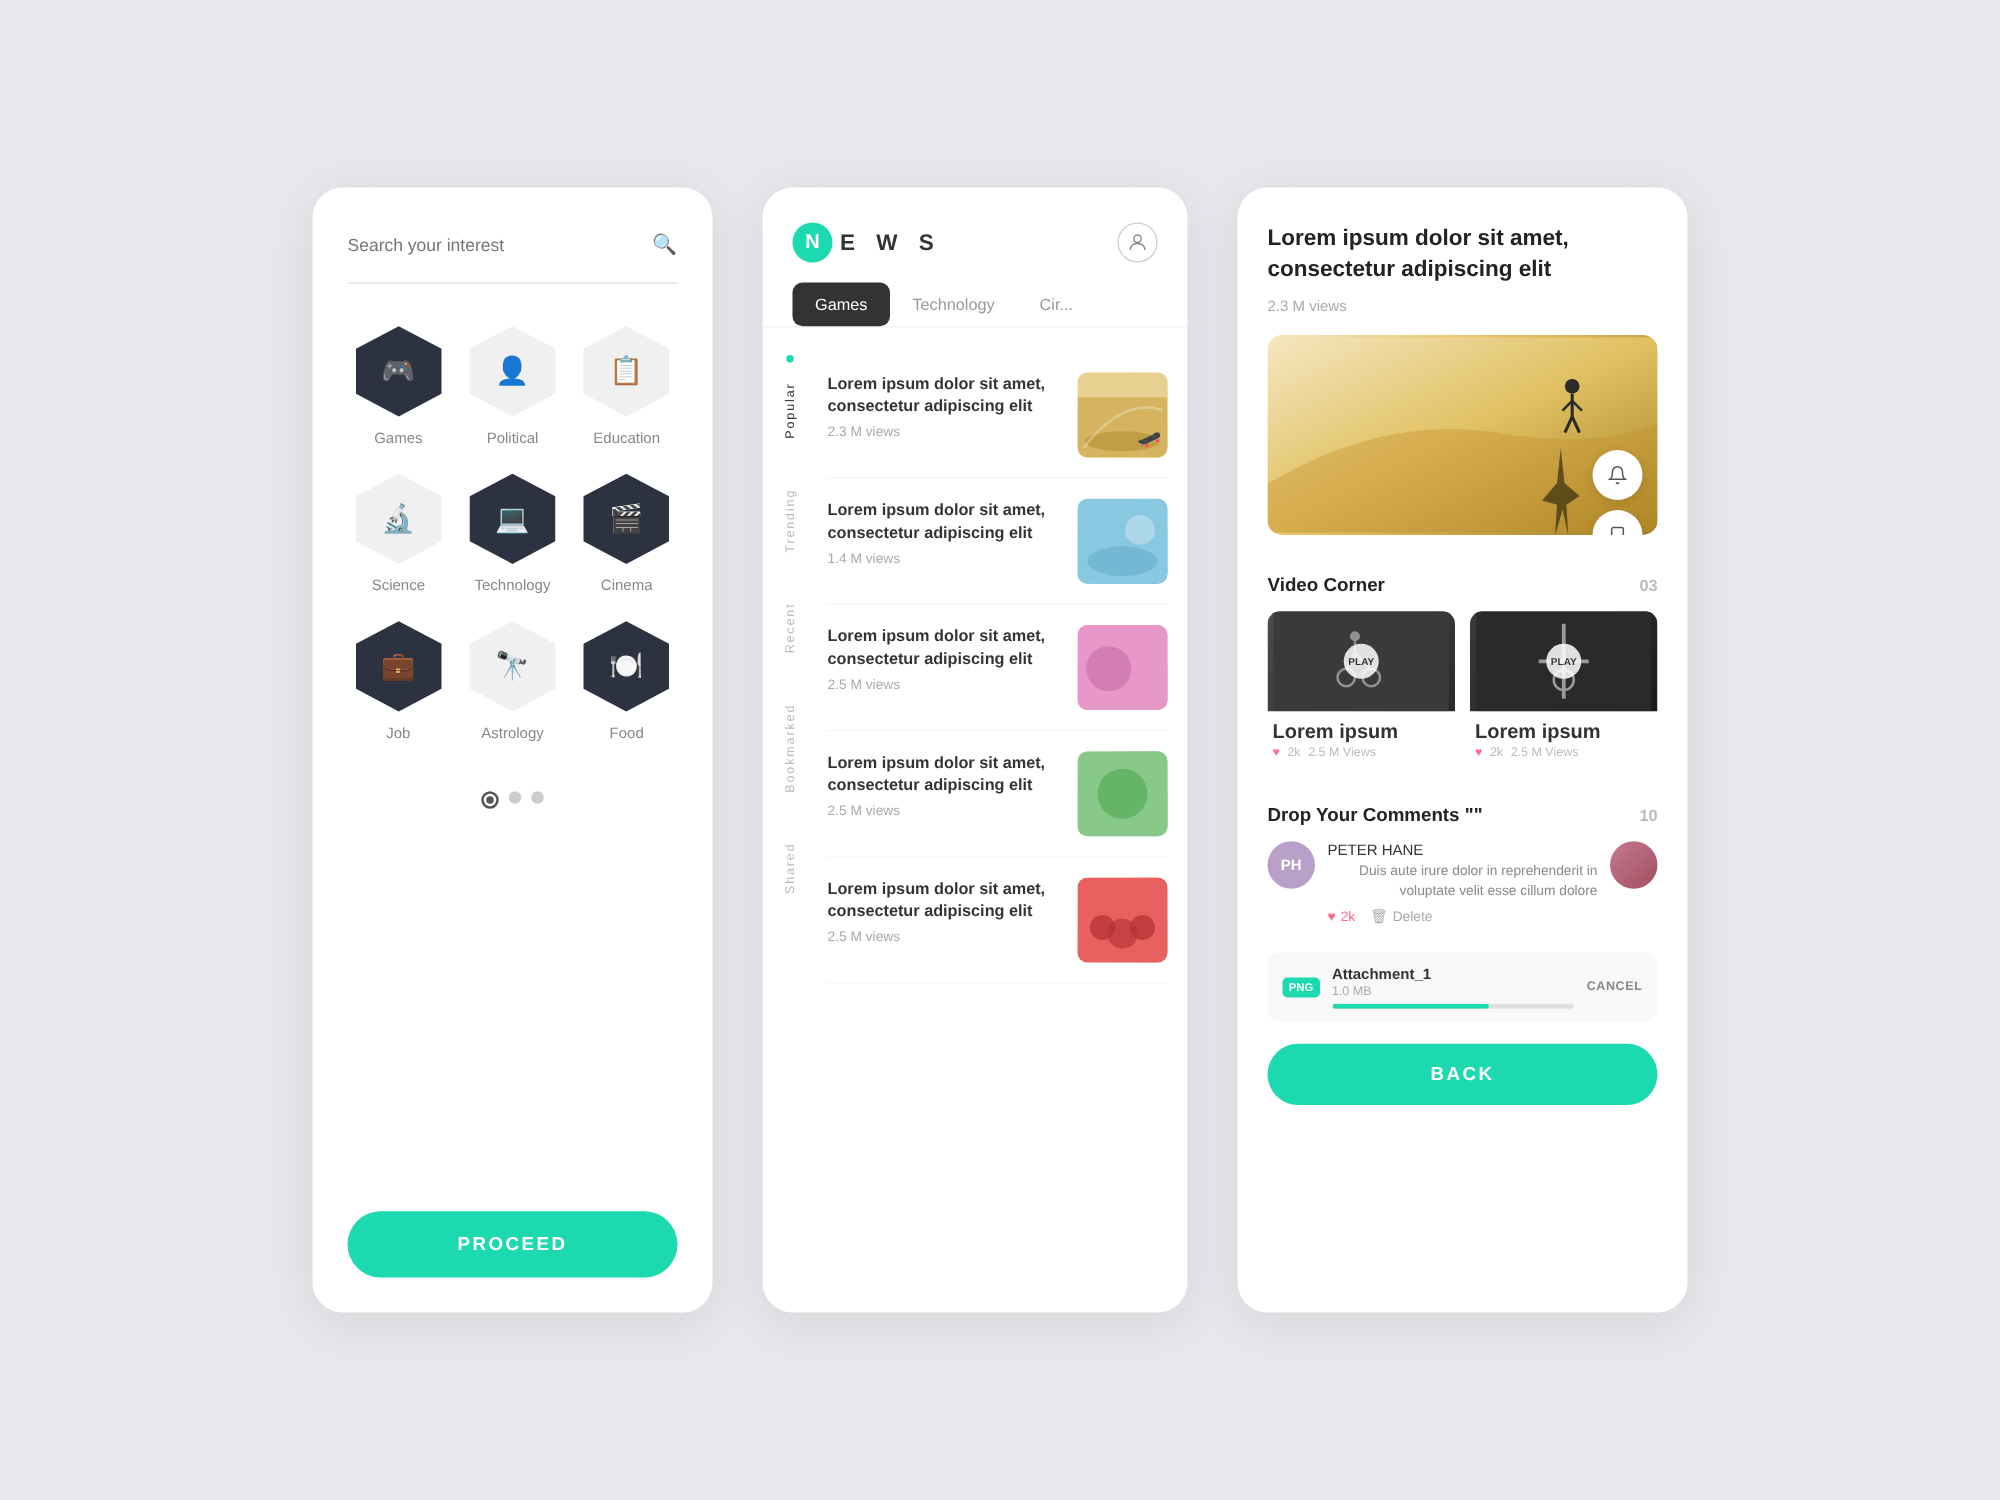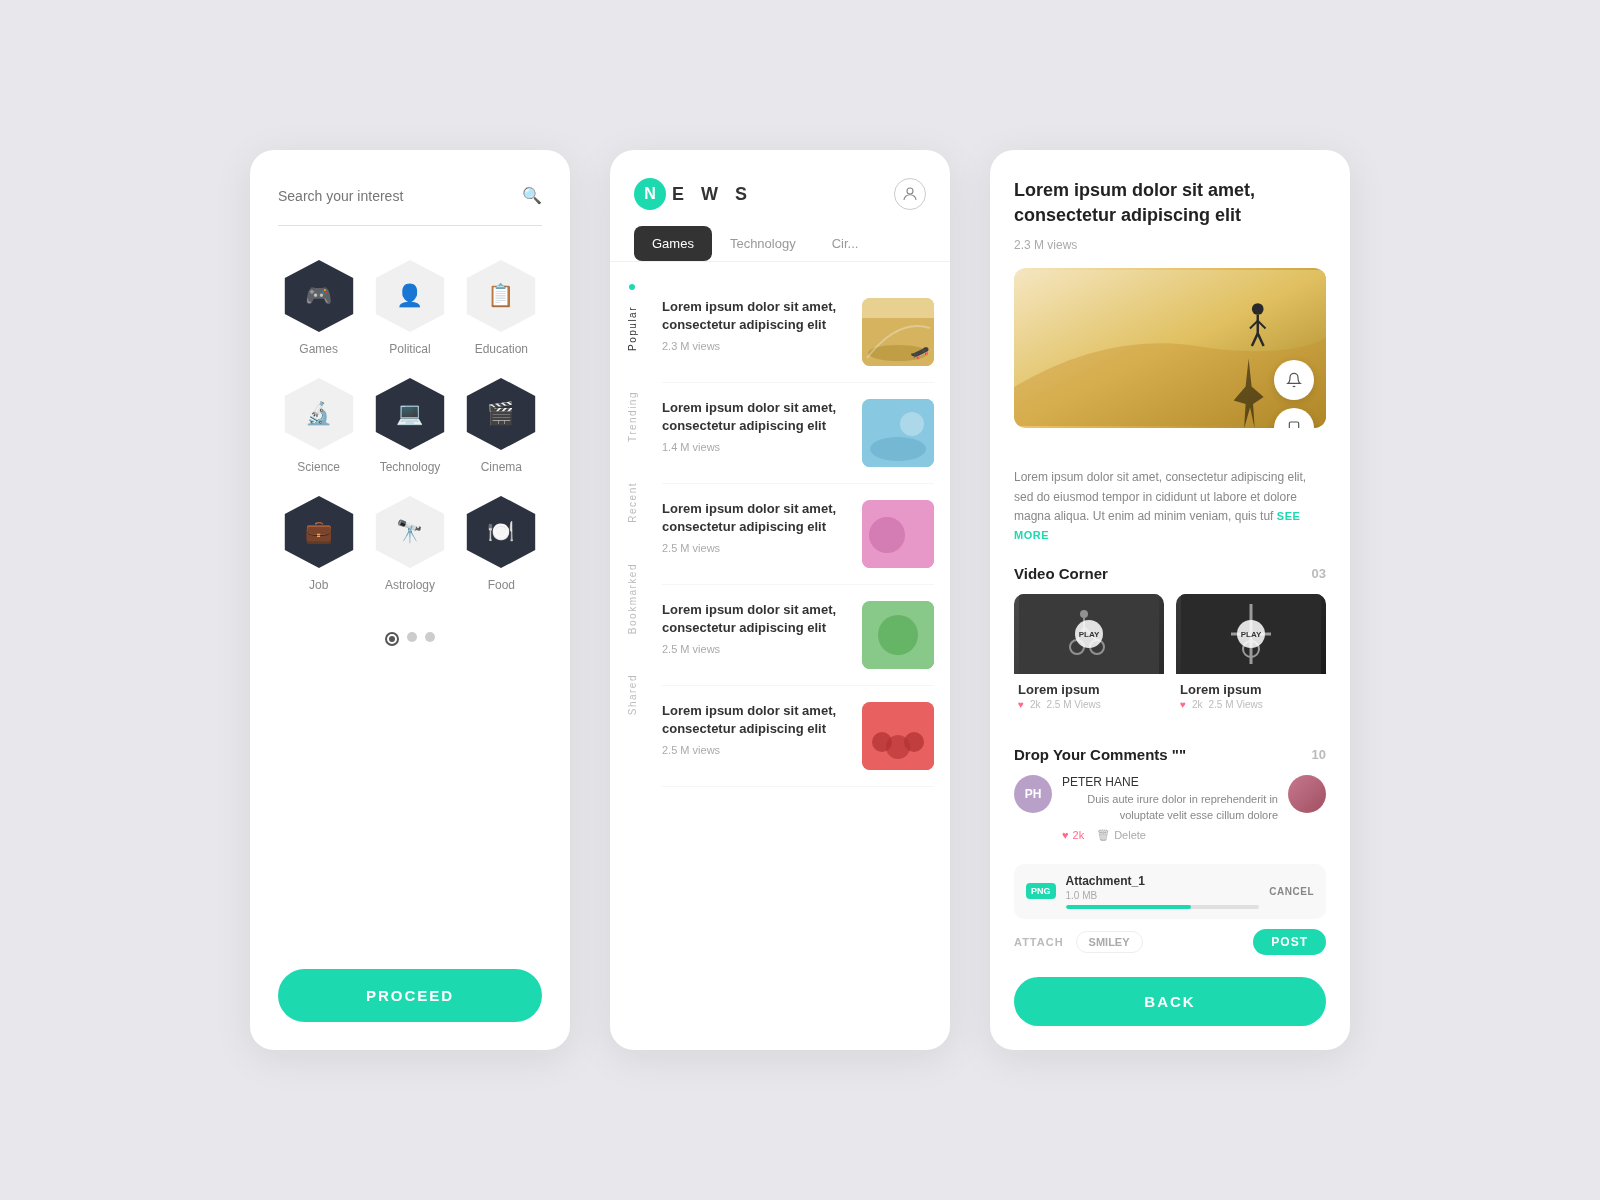--- a/index.html
+++ b/index.html
@@ -459,21 +459,21 @@
     }
 
     .video-thumb-1 { background: linear-gradient(135deg, #4a4a4a, #2a2a2a); }
     .video-thumb-2 { background: linear-gradient(135deg, #3a3a3a, #1a1a1a); }
 
     .video-info {
       padding: 8px 4px 4px;
     }
 
     .video-name {
-      font-size: 13px;
+      font-size: 16px;
       font-weight: 600;
       color: #333;
     }
 
     .video-stats {
       display: flex;
       align-items: center;
       gap: 6px;
       font-size: 10px;
       color: #bbb;
@@ -937,24 +937,20 @@
         </svg>
       </div>
       <div class="action-btn">
         <svg width="16" height="16" viewBox="0 0 24 24" fill="none" stroke="#555" stroke-width="1.8">
           <path d="M19 21l-7-5-7 5V5a2 2 0 0 1 2-2h10a2 2 0 0 1 2 2z"></path>
         </svg>
       </div>
     </div>
   </div>
 
-  <p class="article-body-text">
-    <span>Lorem ipsum dolor sit amet, consectetur adipiscing elit, sed do eiusmod tempor in cididunt ut labore et dolore magna aliqua. Ut enim ad minim veniam, quis tuf</span>
-    <span class="see-more">SEE MORE</span>
-  </p>
 
   <div class="section-header">
     <span class="section-title">Video Corner</span>
     <span class="section-count">03</span>
   </div>
 
   <div class="video-grid">
     <div class="video-card">
       <div class="video-thumb video-thumb-1">
         <svg width="100%" height="80" viewBox="0 0 140 80" xmlns="http://www.w3.org/2000/svg">
@@ -1032,20 +1028,15 @@
       <div class="attachment-name">Attachment_1</div>
       <div class="attachment-size">1.0 MB</div>
       <div class="attachment-progress">
         <div class="attachment-progress-bar" style="width: 65%"></div>
       </div>
     </div>
     <span class="cancel-btn">CANCEL</span>
   </div>
 
 
-  <div class="comment-toolbar">
-    <span class="toolbar-label">ATTACH</span>
-    <span class="smiley-btn">SMILEY</span>
-    <button class="post-btn">POST</button>
-  </div>
 
   <button class="back-btn">BACK</button>
 </div>
 
 </body></html>

